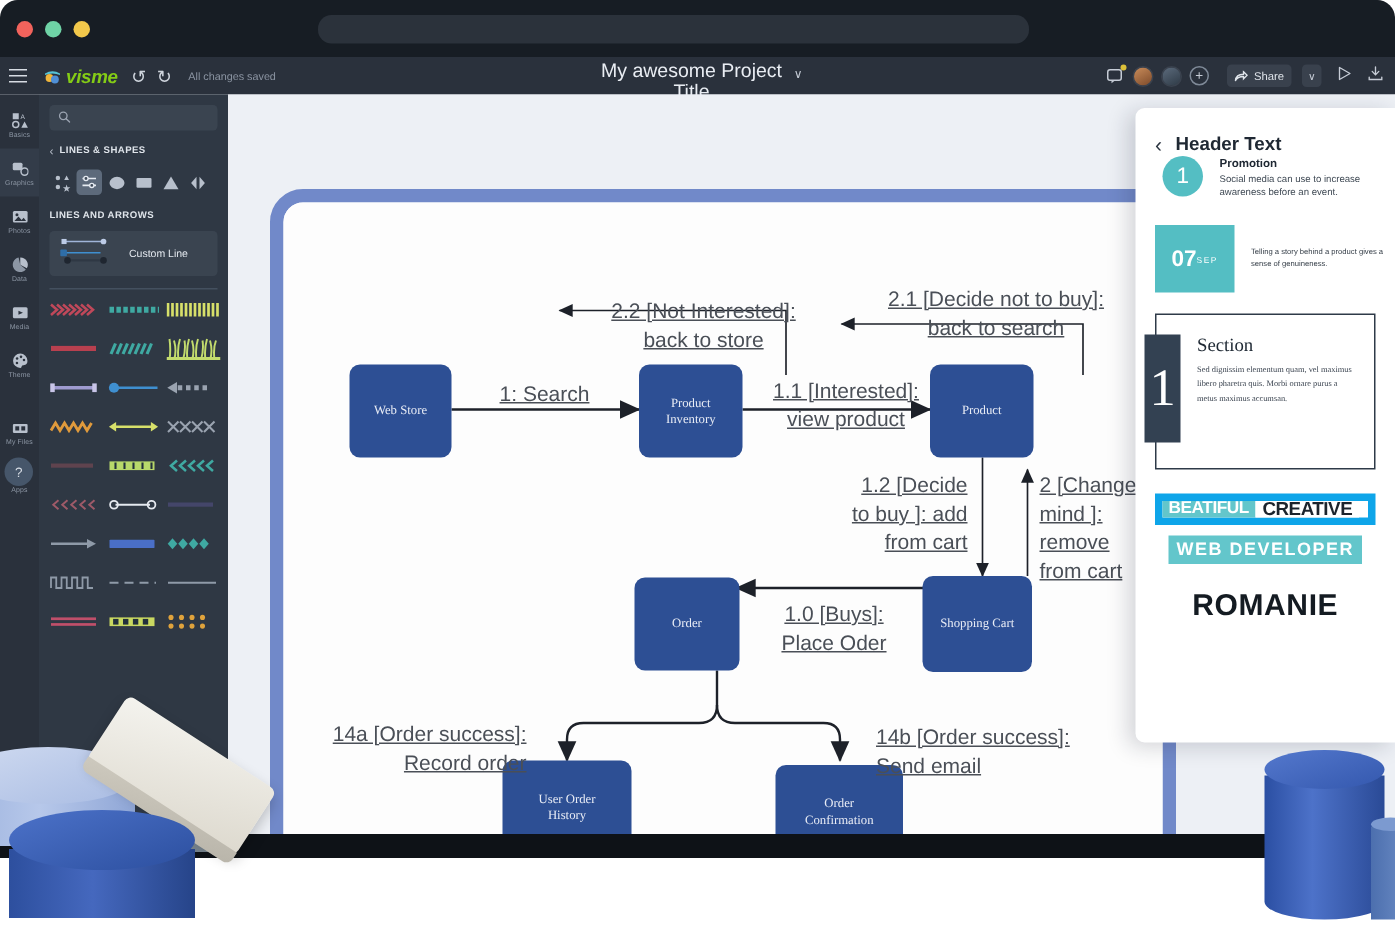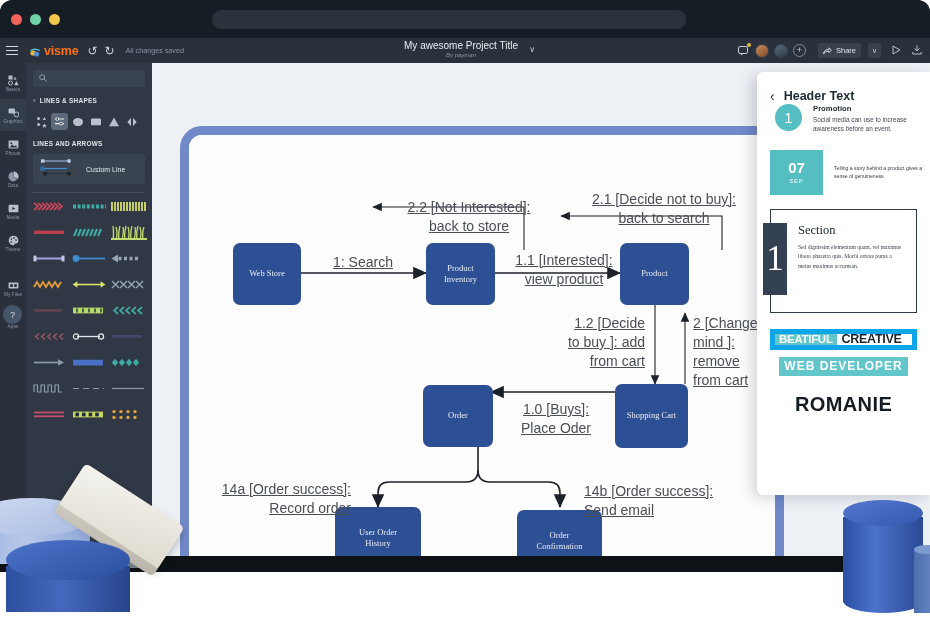--- a/index.html
+++ b/index.html
@@ -66,30 +66,30 @@
     cursor: pointer;
   }
   #hamburger span { display: block; width: 12px; height: 1.6px; background: #d7dce3; }
   .brand {
     display: flex; align-items: center; gap: 3px; margin-left: 5px;
   }
   .brand-mark {
     width: 12px; height: 11px; position: relative;
   }
   .brand-text {
-    color: #f97316; font-size: 12.5px; font-weight: 600; letter-spacing: -0.2px;
+    color: #84cc16; font-size: 12.5px; font-weight: 600; letter-spacing: -0.2px; font-style: italic;
   }
   .undo-redo { display: flex; gap: 7px; margin-left: 9px; color: #ced4dc; font-size: 12px; }
   .saved-text { margin-left: 11px; color: #8b94a2; font-size: 7.2px; }
 
   #doc-title {
     position: absolute; left: 396px; top: 2px; width: 130px;
     text-align: center; line-height: 1.1;
   }
-  #doc-title .t1 { color: #e9edf3; font-size: 10px; display: block; }
+  #doc-title .t1 { color: #e9edf3; font-size: 13px; display: block; }
   #doc-title .t2 { color: #8b94a2; font-size: 6px; font-style: italic; display: block; margin-top: 1px; }
   #doc-title .caret {
     position: absolute; right: -9px; top: 6px; color: #c3cad4; font-size: 8px;
   }
 
   #top-right { position: absolute; right: 8px; top: 0; height: 25px; display: flex; align-items: center; gap: 5px; }
   .ic-btn {
     width: 13px; height: 13px; position: relative;
     display: flex; align-items: center; justify-content: center;
     color: #c6ccd6; font-size: 9px; cursor: pointer;
@@ -223,21 +223,21 @@
     width: 27px; height: 27px; border-radius: 50%; background: #54bec3;
     color: #ffffff; font-size: 15px; display: flex; align-items: center; justify-content: center;
     flex: none;
   }
   #promo-title { font-size: 7.7px; font-weight: 700; color: #1f2833; }
   #promo-body { font-size: 6.4px; color: #3f4954; line-height: 1.45; margin-top: 2px; width: 110px; }
 
   #date-row { display: flex; align-items: stretch; margin-top: 16px; padding-left: 13px; }
   #date-box {
     width: 53px; height: 45px; background: #54bec3; color: #ffffff;
-    display: flex; flex-direction: column; align-items: center; justify-content: center;
+    display: flex; flex-direction: row; align-items: center; justify-content: center;
     flex: none;
   }
   #date-box .dd { font-size: 15px; font-weight: 700; line-height: 1; }
   #date-box .mm { font-size: 5.6px; letter-spacing: 1px; margin-top: 3px; }
   #date-text { font-size: 5.1px; color: #333c46; line-height: 1.6; margin-left: 11px; align-self: center; width: 92px; }
 
   #section-card {
     margin: 14px 13px 0 13px; height: 104px; border: 1.6px solid #2e3a48;
     position: relative; background: #ffffff;
   }

